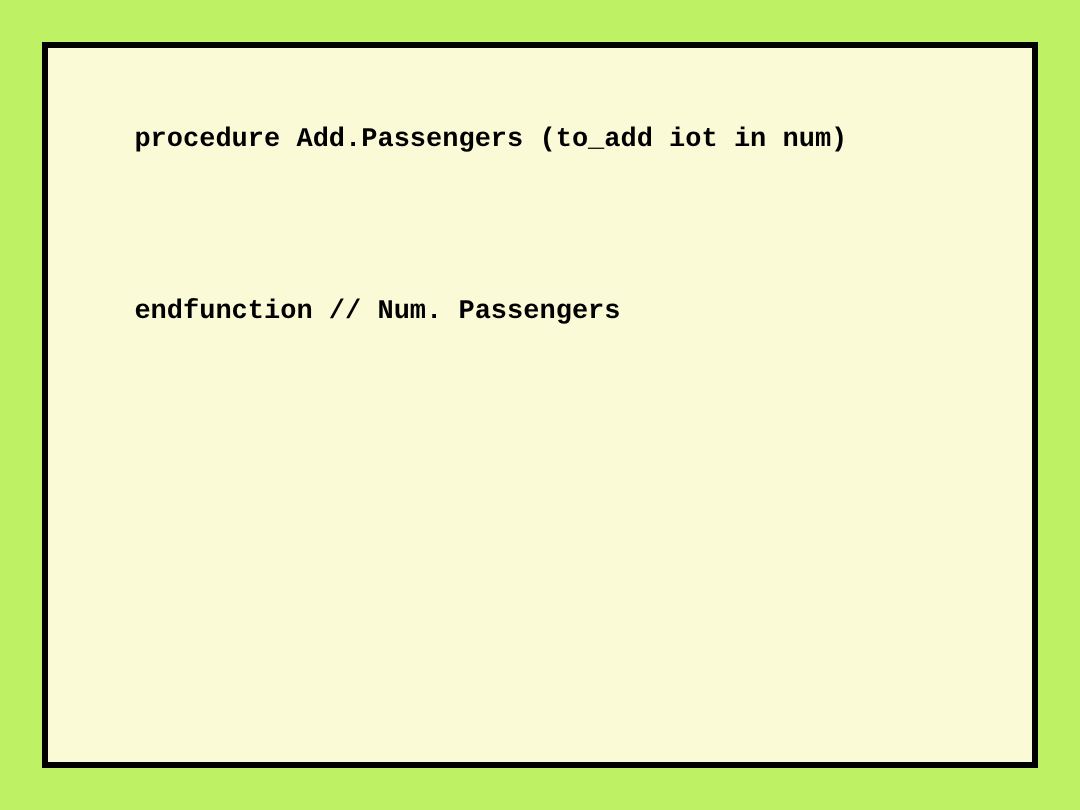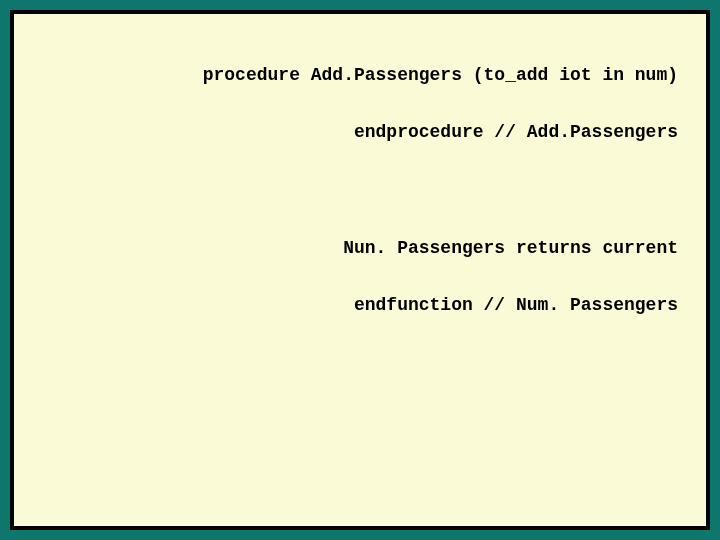--- a/index.html
+++ b/index.html
@@ -11,23 +11,22 @@
     font-family: "Courier New", Courier, monospace;
     font-weight: bold;
     font-size: 18px;
     line-height: 1.6;
     overflow: hidden;
   }
   .frame {
     box-sizing: border-box;
     width: 720px;
     height: 540px;
-    background: #0f766e;
-    padding: 10px;
-    text-align: right;
+    background: #bef264;
+    padding: 28px;
   }
   .panel {
     box-sizing: border-box;
     width: 100%;
     height: 100%;
     background: #fbfad7;
     border: 4px solid #000;
     padding: 18px 28px 18px 36px;
     color: #000;
   }
@@ -39,23 +38,21 @@
   }
   .line { display: block; }
 </style>
 </head>
 <body>
 
 <div class="frame">
   <div class="panel">
     <div class="code-block">
 <span class="line">  procedure Add.Passengers (to_add iot in num)</span>
-<span class="line">  endprocedure // Add.Passengers</span>
 <span class="line"> </span>
-<span class="line">    Nun. Passengers returns current</span>
 <span class="line">  endfunction // Num. Passengers</span>
 
 
 
 
 
 
 
     </div>
   </div>

